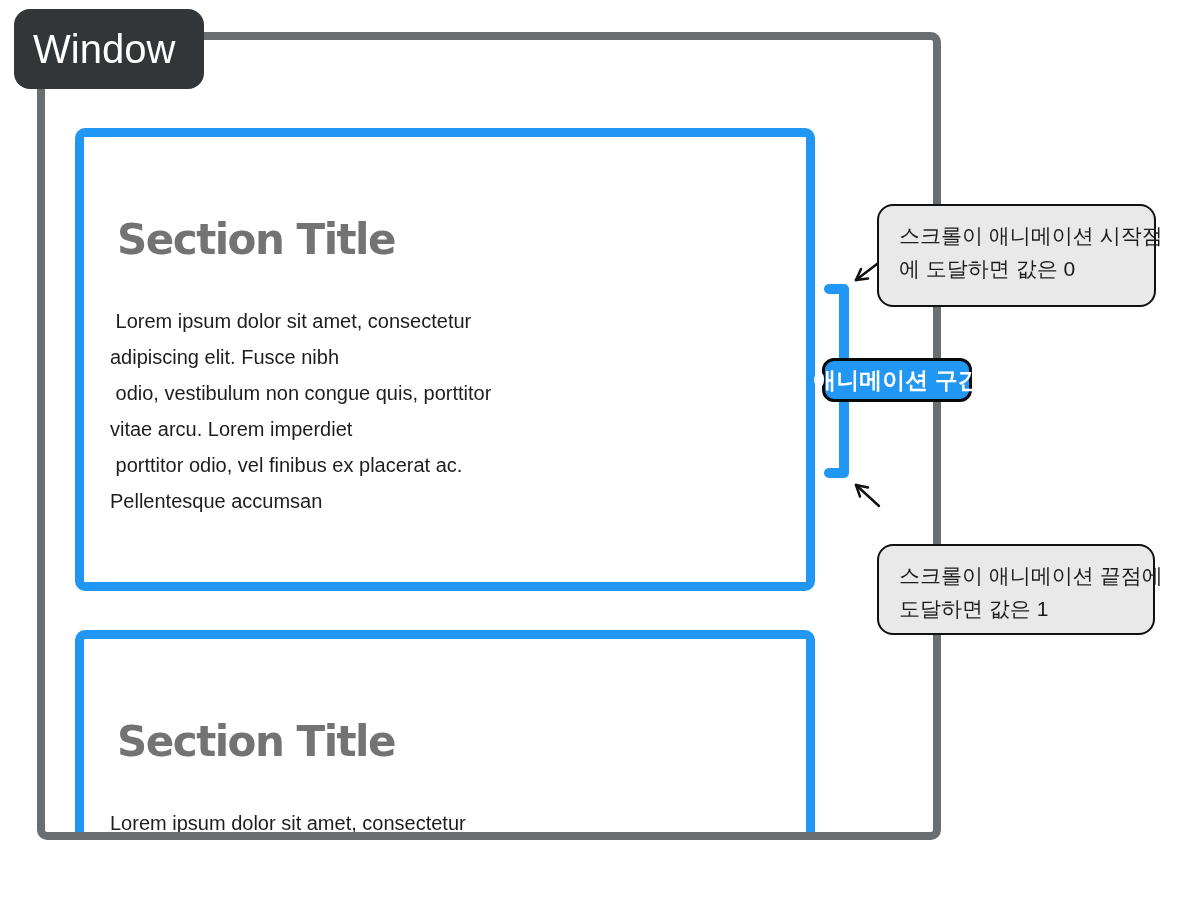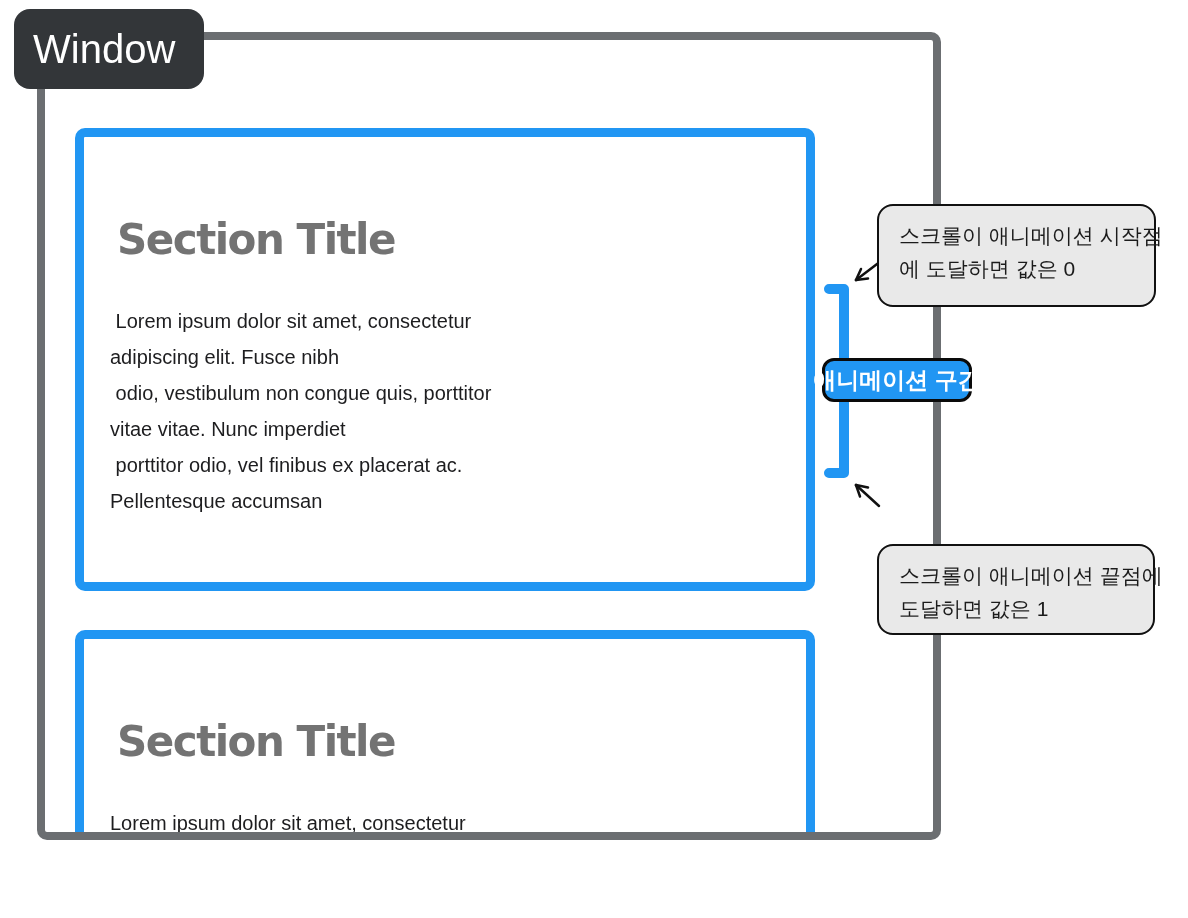--- a/index.html
+++ b/index.html
@@ -137,21 +137,21 @@
   <div class="window-frame"></div>
 
   <div class="window-clip">
 
     <div class="section-box first">
       <div class="section-title">Section Title</div>
       <div class="section-body">
         <div class="line"> Lorem ipsum dolor sit amet, consectetur</div>
         <div class="line">adipiscing elit. Fusce nibh</div>
         <div class="line"> odio, vestibulum non congue quis, porttitor</div>
-        <div class="line">vitae vitae. Nunc imperdiet</div>
+        <div class="line">vitae arcu. Lorem imperdiet</div>
         <div class="line"> porttitor odio, vel finibus ex placerat ac.</div>
         <div class="line">Pellentesque accumsan</div>
       </div>
     </div>
 
     <div class="section-box second">
       <div class="section-title">Section Title</div>
       <div class="section-body">
         <div class="line">Lorem ipsum dolor sit amet, consectetur</div>
       </div>

